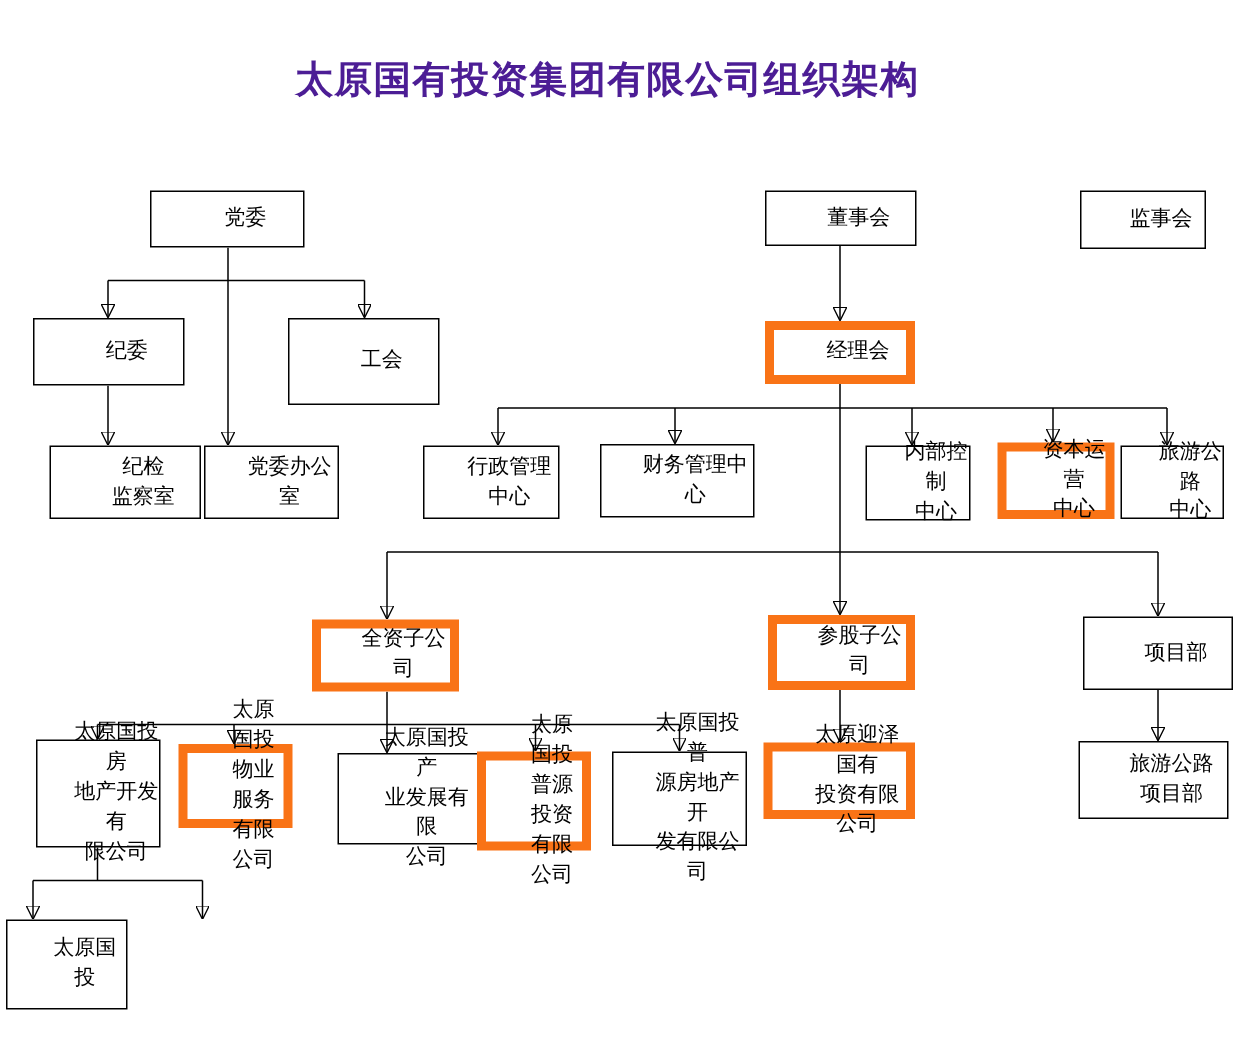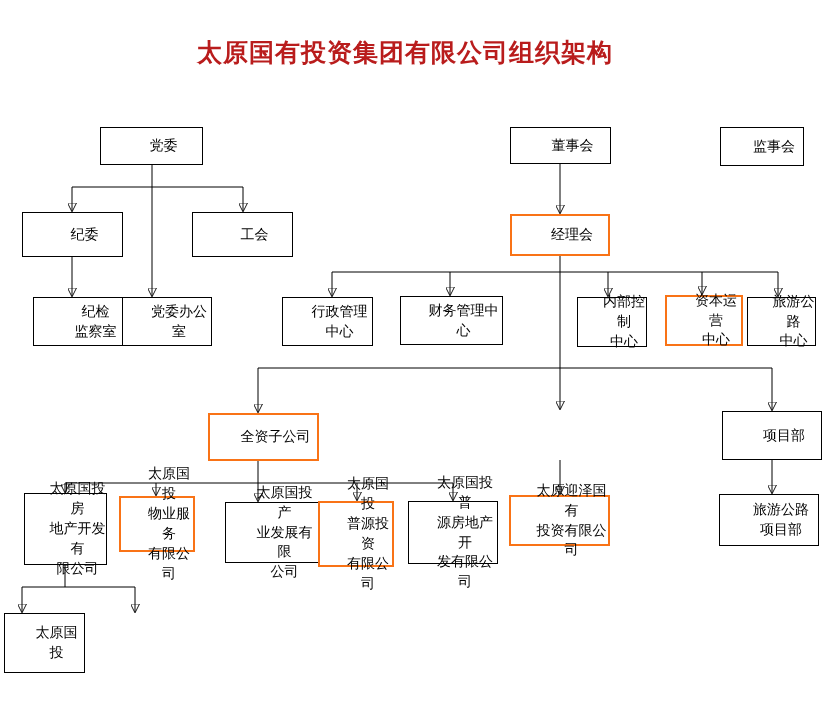--- a/index.html
+++ b/index.html
@@ -16,21 +16,21 @@
     overflow: hidden;
   }
   .chart-title {
     position: absolute;
     top: 36px;
     left: 0;
     width: 810px;
     text-align: center;
     font-size: 25px;
     font-weight: bold;
-    color: #b91c1c;
+    color: #4c1d95;
     letter-spacing: 1px;
     white-space: nowrap;
   }
   .edges {
     position: absolute;
     left: 0;
     top: 0;
     width: 827px;
     height: 704px;
   }
@@ -48,21 +48,21 @@
     font-size: 14px;
     line-height: 1.42;
     display: flex;
     align-items: center;
     justify-content: center;
     text-align: center;
     white-space: pre-line;
     padding-left: 24px;
   }
   .node.emphasis {
-    border: 2px solid #f97316;
+    border: 6px solid #f97316;
   }
 </style>
 </head>
 <body>
 
 <div class="canvas">
 
   <div class="chart-title">太原国有投资集团有限公司组织架构</div>
 
   <svg class="edges" viewBox="0 0 827 704" xmlns="http://www.w3.org/2000/svg">
@@ -128,36 +128,37 @@
       <path d="M22,587 V612" marker-end="url(#arrowhead)"></path>
       <path d="M135,587 V612" marker-end="url(#arrowhead)"></path>
     </g>
   </svg>
 
   <div class="node" style="left:100px;top:127px;width:103px;height:38px">党委</div>
   <div class="node" style="left:510px;top:127px;width:101px;height:37px">董事会</div>
   <div class="node" style="left:720px;top:127px;width:84px;height:39px">监事会</div>
 
   <div class="node" style="left:22px;top:212px;width:101px;height:45px">纪委</div>
-  <div class="node" style="left:192px;top:212px;width:101px;height:45px">工会</div>
+  <div class="node" style="left:192px;top:212px;width:101px;height:58px">工会</div>
   <div class="node emphasis" style="left:510px;top:214px;width:100px;height:42px">经理会</div>
 
   <div class="node" style="left:33px;top:297px;width:101px;height:49px">纪检
 监察室</div>
-  <div class="node" style="left:122px;top:297px;width:90px;height:49px">党委办公室</div>
+  <div class="node" style="left:136px;top:297px;width:90px;height:49px">党委办公室</div>
   <div class="node" style="left:282px;top:297px;width:91px;height:49px">行政管理中心</div>
   <div class="node" style="left:400px;top:296px;width:103px;height:49px">财务管理中心</div>
   <div class="node" style="left:577px;top:297px;width:70px;height:50px">内部控制
 中心</div>
   <div class="node emphasis" style="left:665px;top:295px;width:78px;height:51px">资本运营
 中心</div>
   <div class="node" style="left:747px;top:297px;width:69px;height:49px">旅游公路
 中心</div>
 
-  <div class="node emphasis" style="left:208px;top:413px;width:111px;height:48px">全资子公司</div>
+  <div class="node emphasis" style="left:208px;top:413px;width:98px;height:48px">全资子公司</div>
+  <div class="node emphasis" style="left:512px;top:410px;width:98px;height:50px">参股子公司</div>
   <div class="node" style="left:722px;top:411px;width:100px;height:49px">项目部</div>
 
   <div class="node" style="left:24px;top:493px;width:83px;height:72px">太原国投房
 地产开发有
 限公司</div>
   <div class="node emphasis" style="left:119px;top:496px;width:76px;height:56px">太原国投
 物业服务
 有限公司</div>
   <div class="node" style="left:225px;top:502px;width:95px;height:61px">太原国投产
 业发展有限

